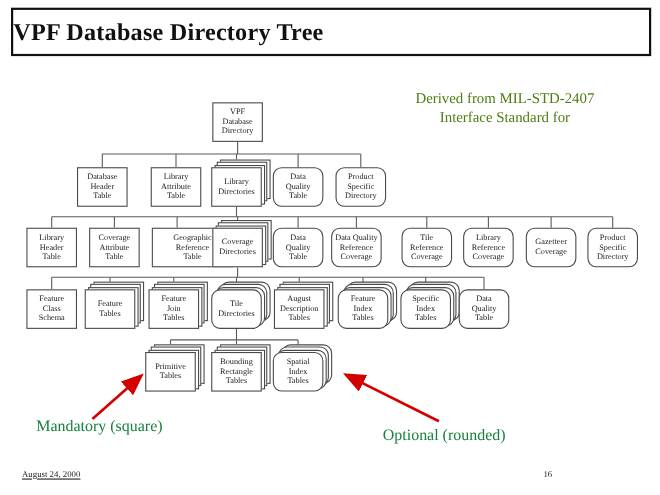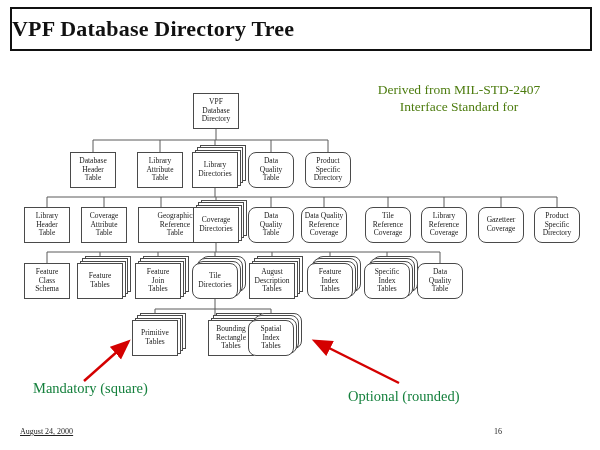--- a/index.html
+++ b/index.html
@@ -274,21 +274,21 @@
       </div>
       <div class="node square" style="left: 132px; top: 320px;">
         <div class="layer" style="left: 7.5px; top: -7.5px;"></div>
         <div class="layer" style="left: 5px; top: -5px;"></div>
         <div class="layer" style="left: 2.5px; top: -2.5px;"></div>
         <div class="face">
           <div>Primitive</div>
           <div>Tables</div>
         </div>
       </div>
-      <div class="node square" style="left: 192px; top: 320px; margin-left: 16px;">
+      <div class="node square" style="left: 192px; top: 320px;">
         <div class="layer" style="left: 7.5px; top: -7.5px;"></div>
         <div class="layer" style="left: 5px; top: -5px;"></div>
         <div class="layer" style="left: 2.5px; top: -2.5px;"></div>
         <div class="face">
           <div>Bounding</div>
           <div>Rectangle</div>
           <div>Tables</div>
         </div>
       </div>
       <div class="node rounded" style="left: 248px; top: 320px;">

